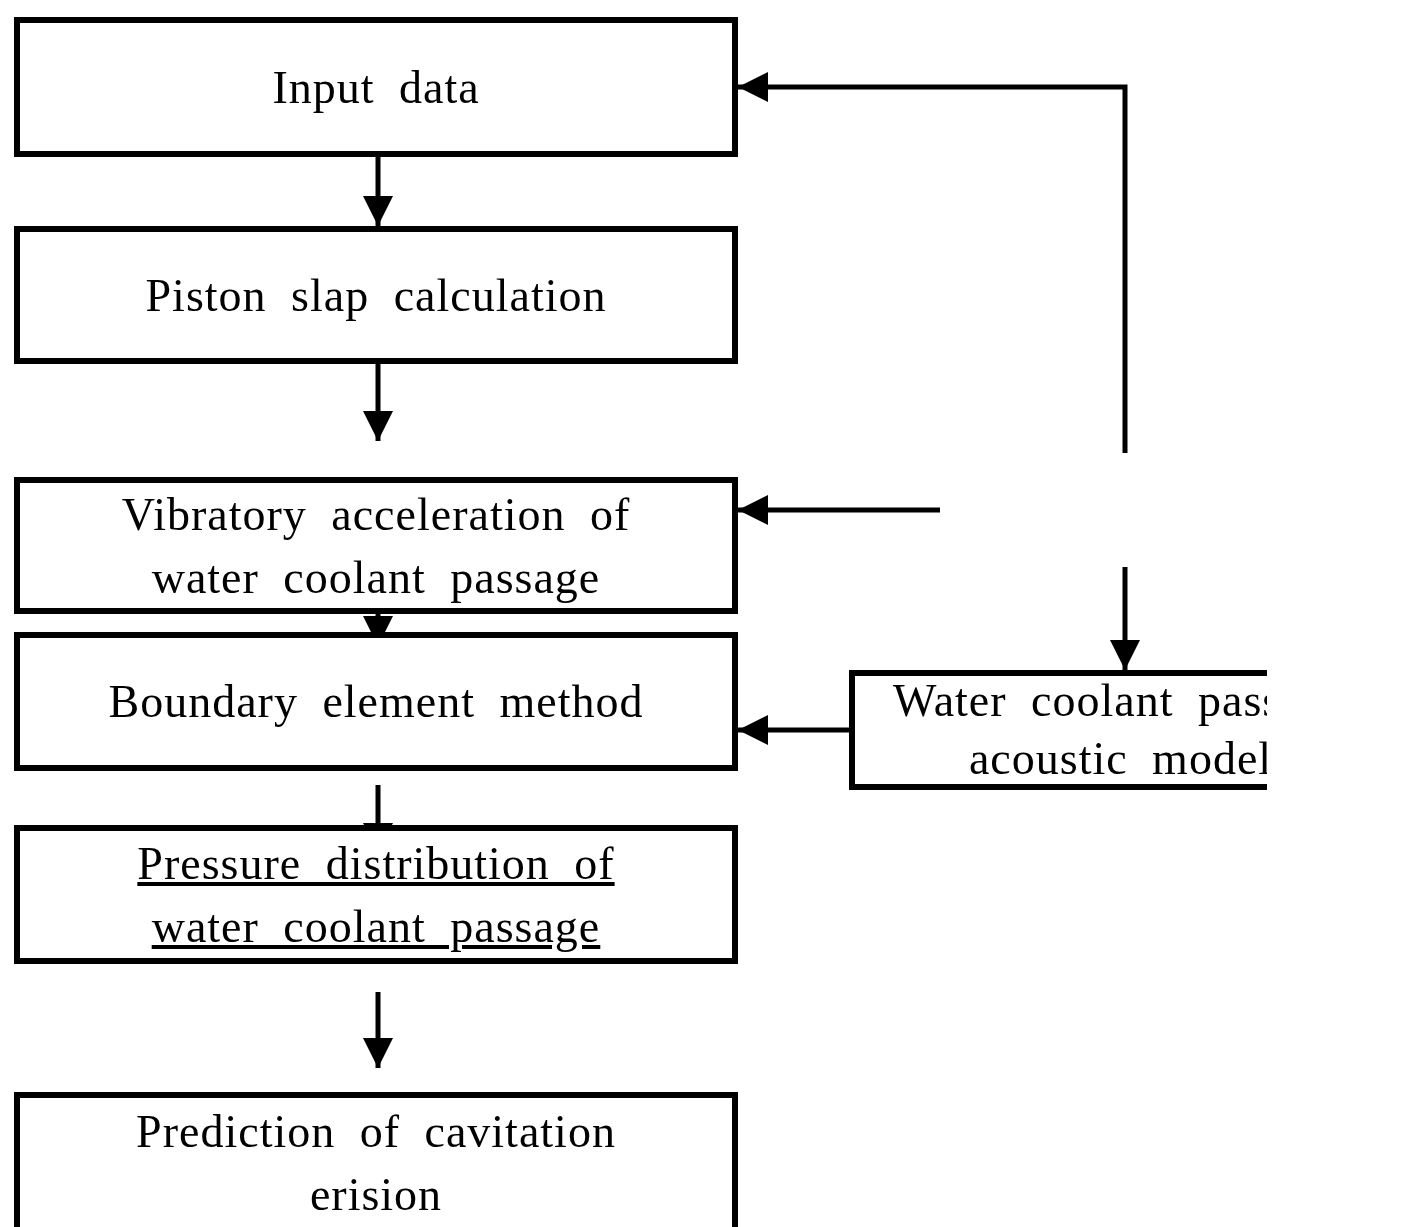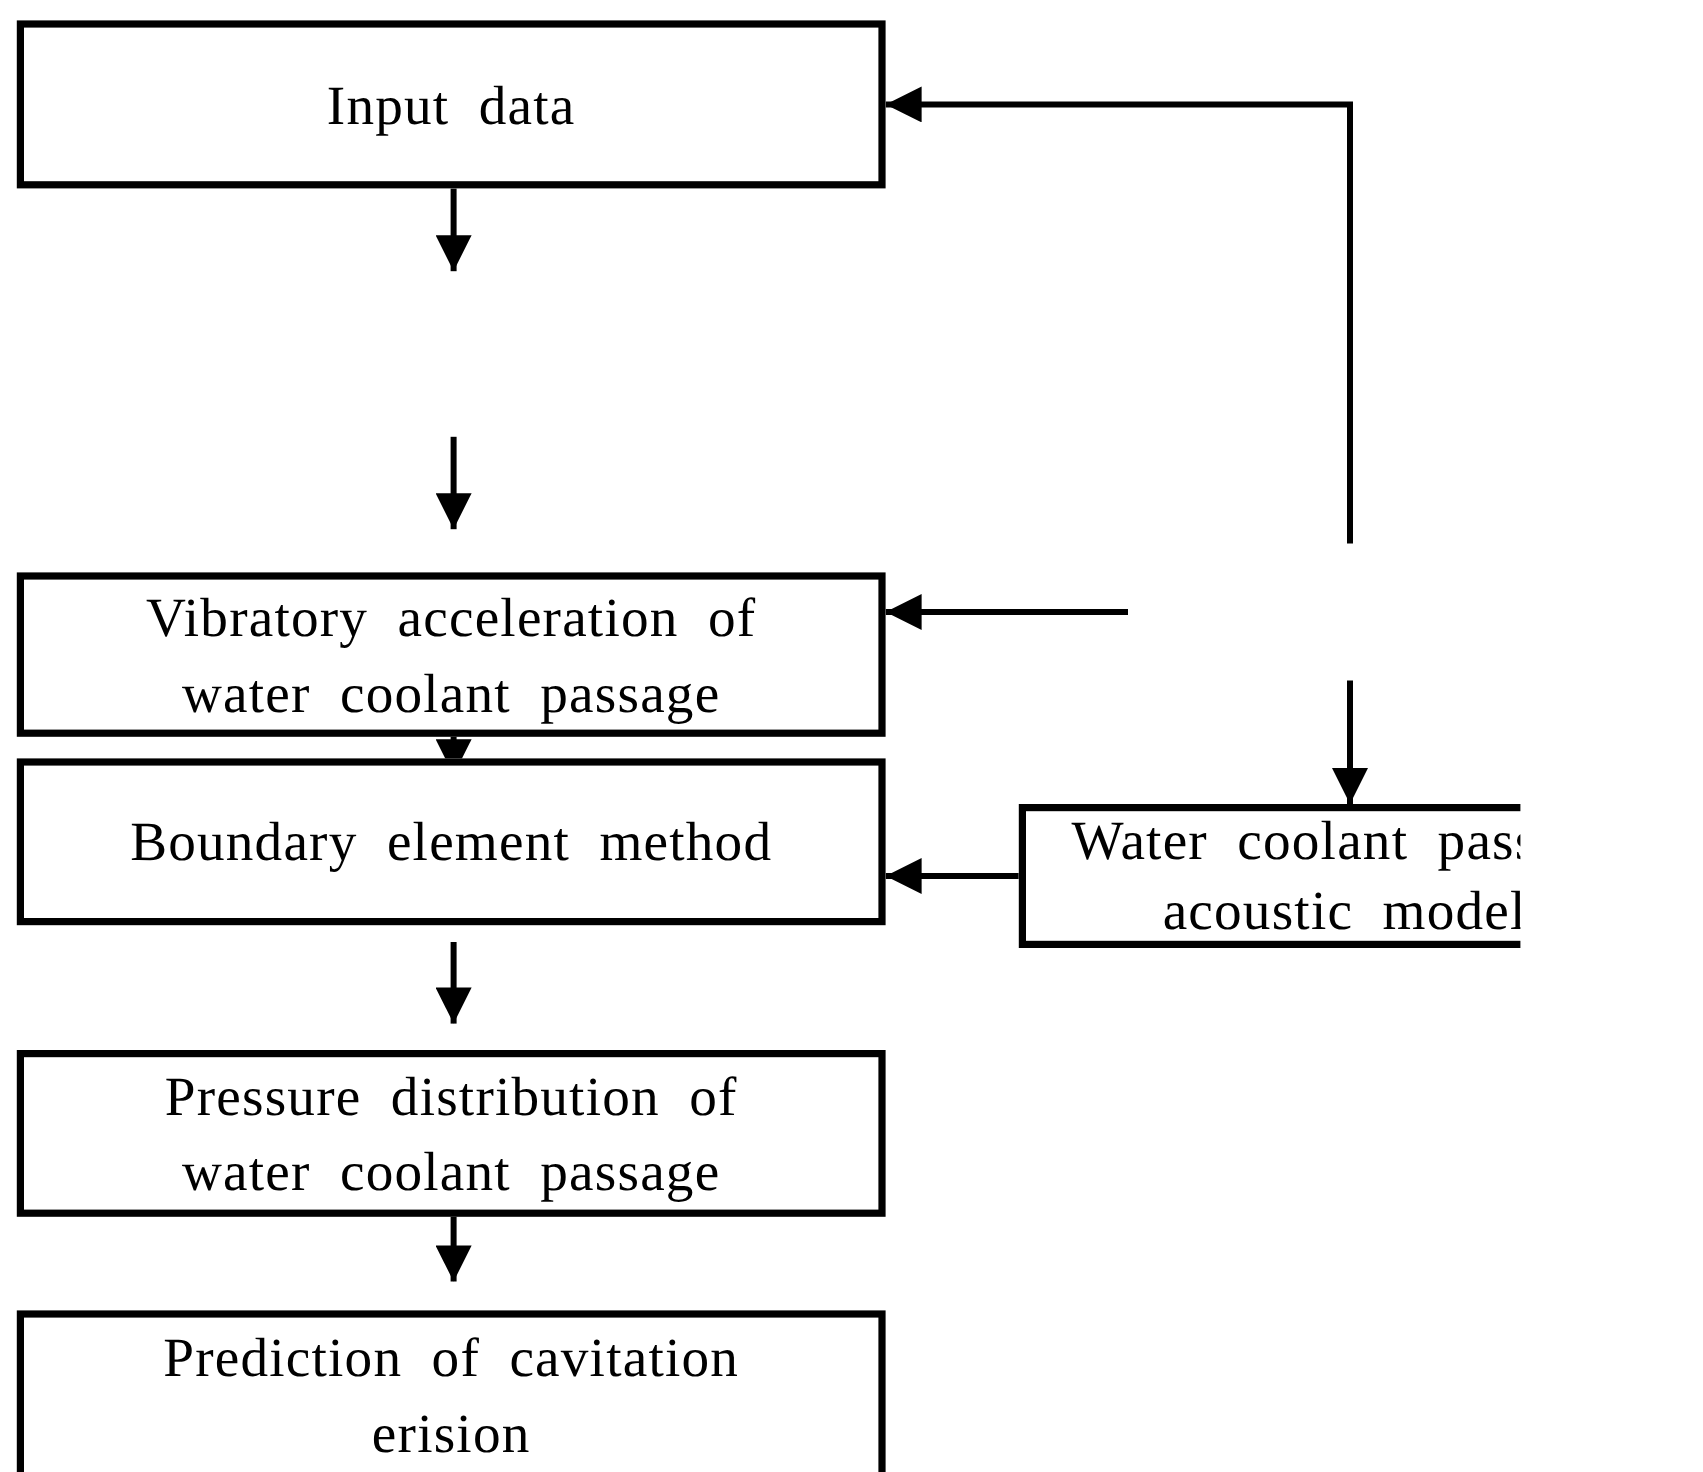--- a/index.html
+++ b/index.html
@@ -71,27 +71,28 @@
 
     <line class="edge" x1="940" y1="510" x2="738" y2="510" marker-end="url(#arrow)"></line>
 
     <line class="edge" x1="1125" y1="567" x2="1125" y2="670" marker-end="url(#arrow)"></line>
 
     <line class="edge" x1="849" y1="730" x2="738" y2="730" marker-end="url(#arrow)"></line>
   </svg>
 
   <div class="node" style="left:14px; top:17px; width:724px; height:140px;">Input data</div>
 
+  <div class="node" style="left:14px; top:226px; width:724px; height:138px;">Piston slap calculation</div>
 
   <div class="node" style="left:14px; top:441px; width:724px; height:137px;margin-top:36px;">Vibratory acceleration of
 water coolant passage</div>
 
   <div class="node" style="left:14px; top:632px; width:724px; height:139px;">Boundary element method</div>
 
-  <div class="node" style="left:14px; top:875px; width:724px; height:139px;">Pressure distribution of
+  <div class="node" style="left:14px; top:825px; width:724px; height:139px;text-decoration:underline;">Pressure distribution of
 water coolant passage</div>
 
   <div class="node" style="left:14px; top:1068px; width:724px; height:142px;margin-top:24px;">Prediction of cavitation
 erision</div>
 
 
   <div class="node" style="left:849px; top:670px; width:543px; height:120px; line-height:58px;">Water coolant passage
 acoustic model</div>
 
 </div>

